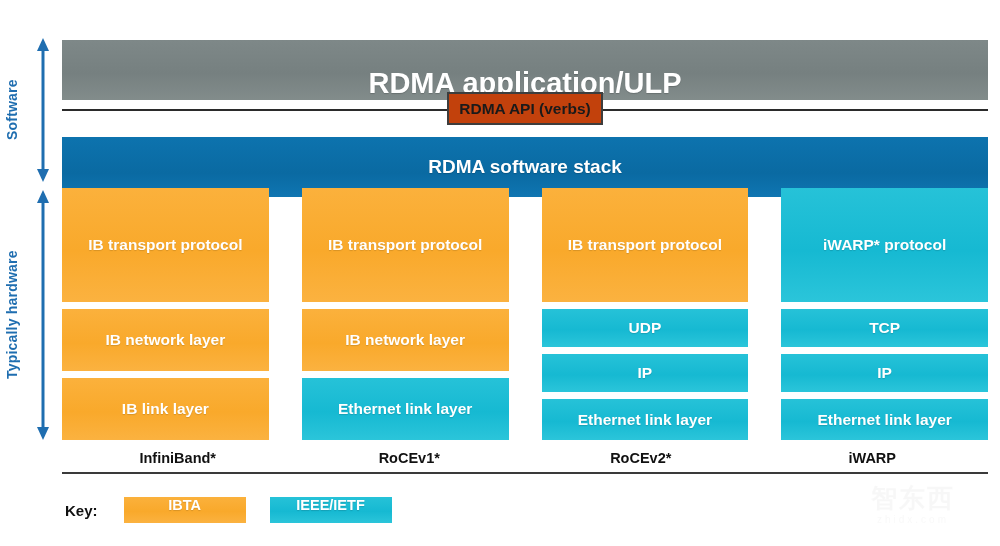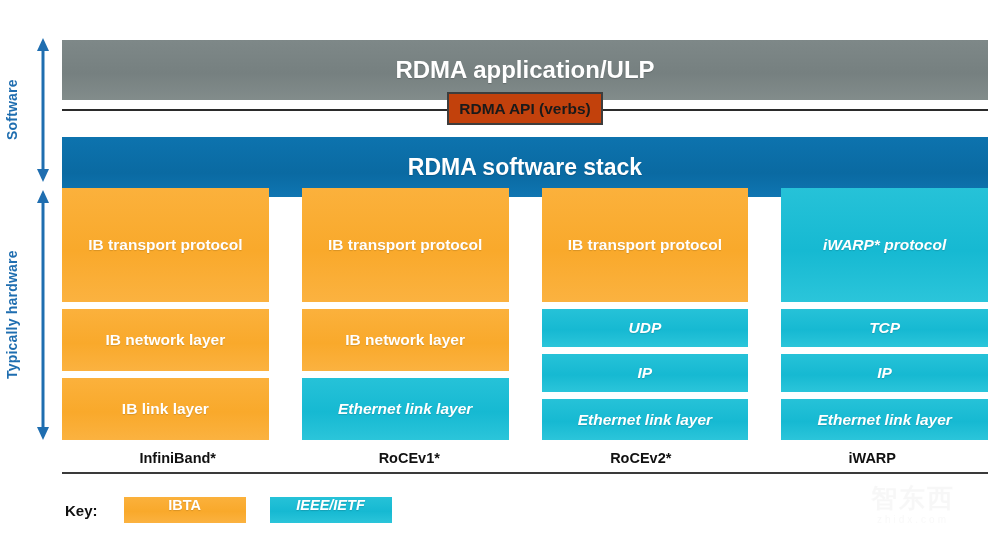--- a/index.html
+++ b/index.html
@@ -51,28 +51,29 @@
     display: flex;
     align-items: center;
     justify-content: center;
     color: #ffffff;
     font-weight: bold;
     box-sizing: border-box;
   }
   .bar-app {
     top: 40px;
     height: 60px;
-    font-size: 24px;
+    font-size: 29px;
     background: linear-gradient(180deg, #7e8888 0%, #768080 55%, #828c8b 100%);
     text-shadow: 0 1px 1px rgba(0,0,0,0.18);
+    align-items: flex-end;
   }
   .bar-stack {
     top: 137px;
     height: 60px;
-    font-size: 23px;
+    font-size: 19px;
     background: linear-gradient(180deg, #0d73ae 0%, #0a6aa2 60%, #0f76b2 100%);
     text-shadow: 0 1px 1px rgba(0,0,0,0.18);
   }
 
   
   .api-line {
     position: absolute;
     left: 62px;
     top: 109px;
     width: 926px;
@@ -123,21 +124,20 @@
     line-height: 1.24;
     box-sizing: border-box;
     padding: 2px 4px;
     text-shadow: 0 1px 1px rgba(0,0,0,0.14);
   }
   .c-ibta {
     background: linear-gradient(180deg, #fbb13c 0%, #f9a92b 55%, #fbb240 100%);
   }
   .c-ieee {
     background: linear-gradient(180deg, #26c2d8 0%, #16b9d2 55%, #2bc5da 100%);
-    font-style: italic;
   }
 
   
   .footer-labels {
     position: absolute;
     left: 62px;
     top: 448px;
     width: 926px;
     height: 24px;
     display: flex;

